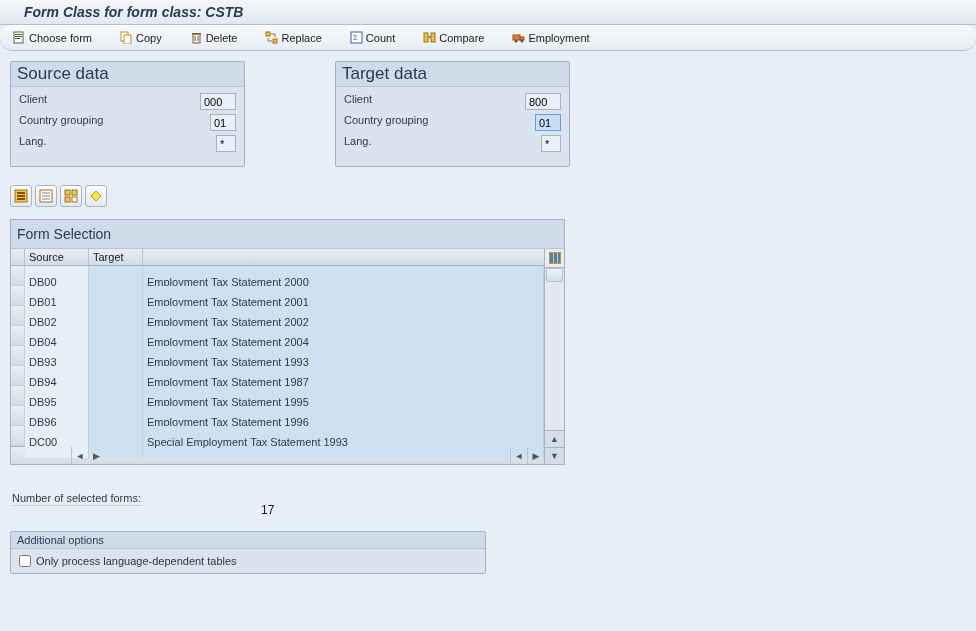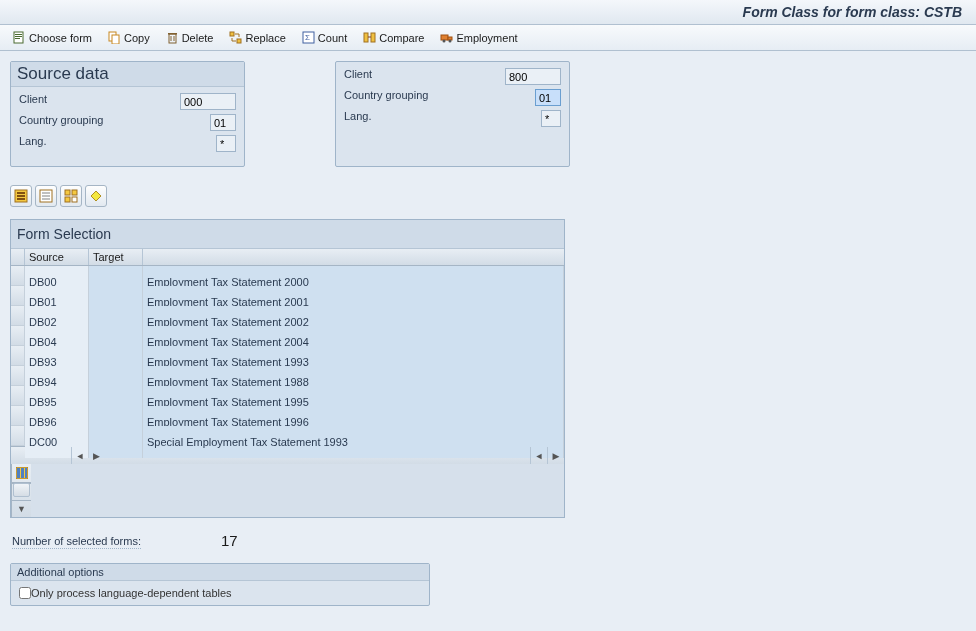--- a/index.html
+++ b/index.html
@@ -9,36 +9,36 @@
       background: #e8eef5;
       color: #333;
       width: 976px;
       height: 631px;
       overflow: hidden;
       position: relative;
     }
     .header {
       background: linear-gradient(#f4f7fb, #e0e8f0);
       border-bottom: 1px solid #b0c0d0;
-      padding: 4px 14px;
-      text-align: right;
+      padding: 4px 24px;
     }
     .header h1 {
       font-size: 14px;
       font-weight: bold;
       font-style: italic;
       color: #2a3a50;
     }
     .toolbar {
       background: linear-gradient(#f8fafc, #e6edf4);
       border-bottom: 1px solid #b0c0d0;
       padding: 3px 6px;
       display: flex;
-      gap: 2px;
+      gap: 14px;
       align-items: center;
+      border-radius: 13px;
     }
     .tb-btn {
       display: inline-flex;
       align-items: center;
       gap: 3px;
       padding: 2px 6px;
       border: 1px solid transparent;
       border-radius: 2px;
       cursor: pointer;
       font-size: 11px;
@@ -57,21 +57,21 @@
       font-size: 17px;
       color: #2a3a50;
       padding: 2px 6px;
       background: #cfdbe8;
       border-bottom: 1px solid #b5c5d5;
     }
     .panel-body { padding: 6px 8px 10px 8px; }
     .field-row { display: flex; align-items: flex-start; margin-bottom: 4px; }
     .field-label { flex: 1; font-size: 11px; color: #2a3a50; }
     .field-input {
-      width: 56px;
+      width: 36px;
       height: 17px;
       border: 1px solid #9fb4c9;
       background: #eaf0f6;
       font-size: 11px;
       padding: 0 3px;
       text-align: left;
     }
     .field-input.hl { background: #c8dffa; border-color: #6a9ed0; }
     .iconbar { display: flex; gap: 3px; margin-bottom: 12px; }
     .iconbar-btn {
@@ -89,21 +89,21 @@
       position: relative;
       margin-bottom: 14px;
     }
     .form-sel-title {
       padding: 6px 6px;
       background: #cfdbe8;
       border-bottom: 1px solid #b5c5d5;
       font-size: 14px;
       color: #2a3a50;
     }
-    .grid { display: flex; flex-direction: column; }
+    .grid { display: flex; }
     .grid-main { flex: 1; }
     .grid-header {
       display: flex;
       background: linear-gradient(#e8eef4,#d2dce6);
       border-bottom: 1px solid #a5b5c5;
       font-size: 11px;
       color: #1a1a1a;
     }
     .col-sel { width: 14px; border-right:1px solid #b5c5d5;}
     .col-src { width: 64px; border-right:1px solid #b5c5d5; padding:2px 4px;}
@@ -138,38 +138,38 @@
     .sb-thumb { position:absolute; top:0; left:1px; right:1px; height:14px; background:linear-gradient(#f0f4f8,#d5dde5); border:1px solid #b0c0d0; border-radius:2px;}
     .sb-arrow { height:17px; border-top:1px solid #a5b5c5; display:flex;align-items:center;justify-content:center;cursor:pointer; font-size:9px; color:#555;}
     .hscroll {
       height: 18px;
       background: linear-gradient(#e8eef4,#d2dce6);
       border-top:1px solid #a5b5c5;
       display:flex; align-items:center;
     }
     .hscroll .spacer{flex:1;}
     .hscroll .arrow { width:17px; height:100%; display:flex;align-items:center;justify-content:center; border-left:1px solid #b5c5d5; cursor:pointer; font-size:9px;color:#555;}
-    .count-row { display:flex; align-items:center; gap: 80px; margin-bottom: 14px; padding-left: 2px;}
+    .count-row { display:flex; align-items:center; gap: 120px; margin-bottom: 14px; padding-left: 2px;}
     .count-label { font-size:11px; color:#2a3a50; text-decoration: underline dotted #9fb4c9; text-underline-offset: 3px;}
-    .count-val { font-size:15px; color:#1a1a1a;}
+    .count-val { font-size:12px; color:#1a1a1a;margin-top:24px;}
     .opts {
-      width: 420px;
+      width: 476px;
       border: 1px solid #9fb4c9;
       background: #dbe4ee;
       border-radius:2px;
     }
     .opts-title {
       padding: 2px 6px;
       background: #cfdbe8;
       border-bottom: 1px solid #b5c5d5;
       font-size:11px;
       color:#2a3a50;
     }
     .opts-body { padding: 6px 8px;}
-    .chk { display:flex; align-items:center; }
+    .chk { display:flex; align-items:center; gap:5px;}
     .chk input { width:12px; height:12px;}
     
     .watermark {
        position:absolute;
        top: 38px;
        left: 245px;
        font-size: 15px;
        color: rgba(200,100,50,0.25);
        letter-spacing: 1px;
        pointer-events:none;
@@ -276,20 +276,21 @@
           <input class="field-input" style="width: 26px;" readonly="" value="01">
         </div>
         <div class="field-row">
           <span class="field-label">Lang.</span>
           <input class="field-input" style="width: 20px;" readonly="" value="*">
         </div>
       </div>
     </div>
 
     <div class="panel">
+      <div class="panel-title">Target data</div>
       <div class="panel-body">
         <div class="field-row">
           <span class="field-label">Client</span>
           <input class="field-input" readonly="" value="800" style="">
         </div>
         <div class="field-row">
           <span class="field-label">Country grouping</span>
           <input class="field-input hl" style="width: 26px;" value="01">
         </div>
         <div class="field-row">
@@ -369,21 +370,21 @@
             <div class="grid-row">
               <div class="cell col-sel"></div>
               <div class="cell col-src">DB93</div>
               <div class="cell col-tgt"></div>
               <div class="cell col-txt">Employment Tax Statement 1993</div>
             </div>
             <div class="grid-row">
               <div class="cell col-sel"></div>
               <div class="cell col-src">DB94</div>
               <div class="cell col-tgt"></div>
-              <div class="cell col-txt">Employment Tax Statement 1988</div>
+              <div class="cell col-txt">Employment Tax Statement 1987</div>
             </div>
             <div class="grid-row">
               <div class="cell col-sel"></div>
               <div class="cell col-src">DB95</div>
               <div class="cell col-tgt"></div>
               <div class="cell col-txt">Employment Tax Statement 1995</div>
             </div>
             <div class="grid-row">
               <div class="cell col-sel"></div>
               <div class="cell col-src">DB96</div>

